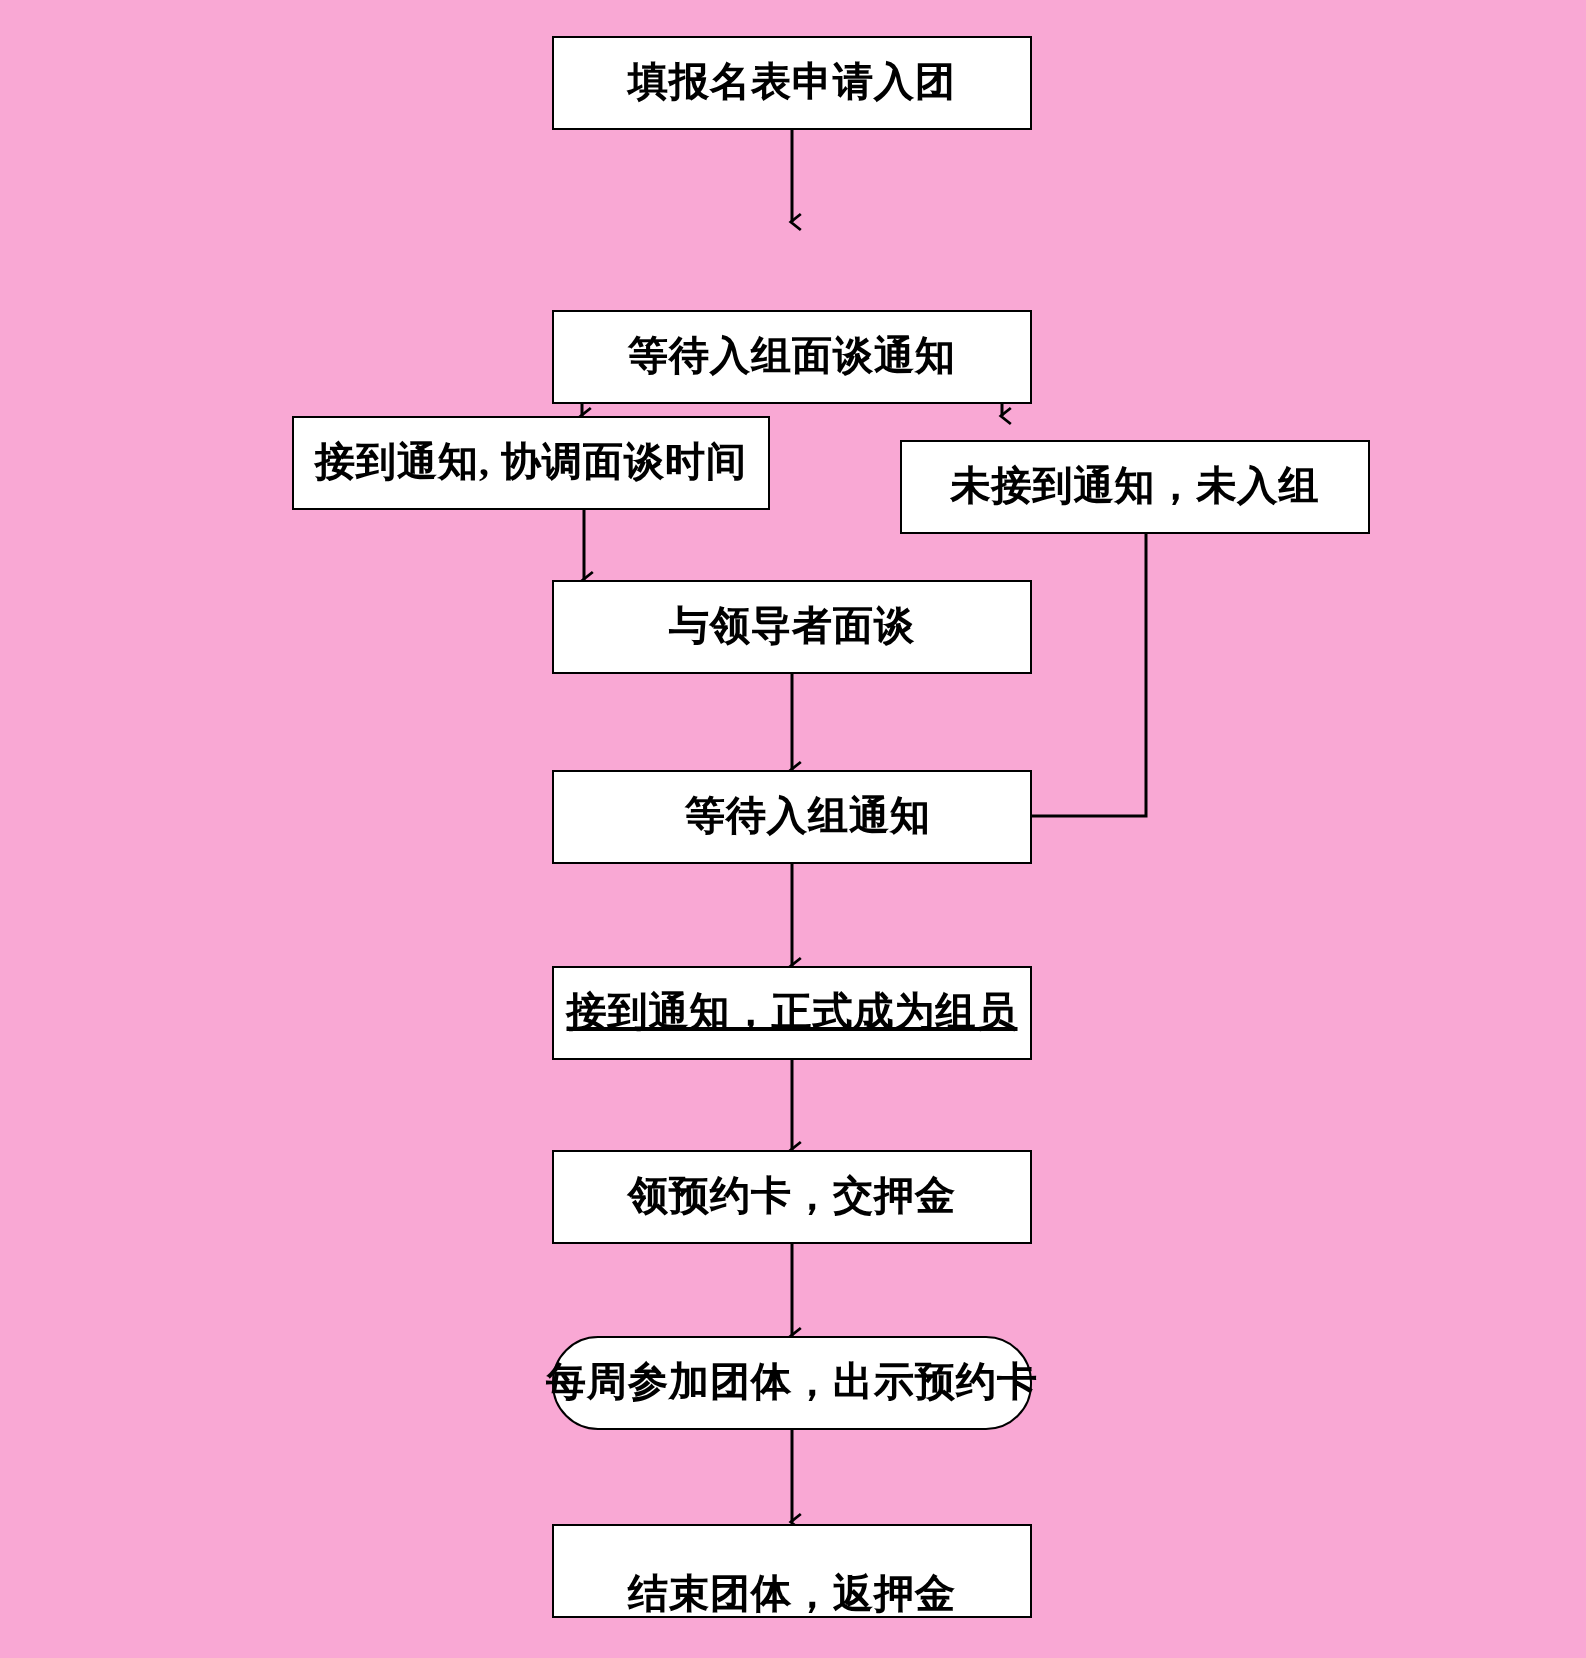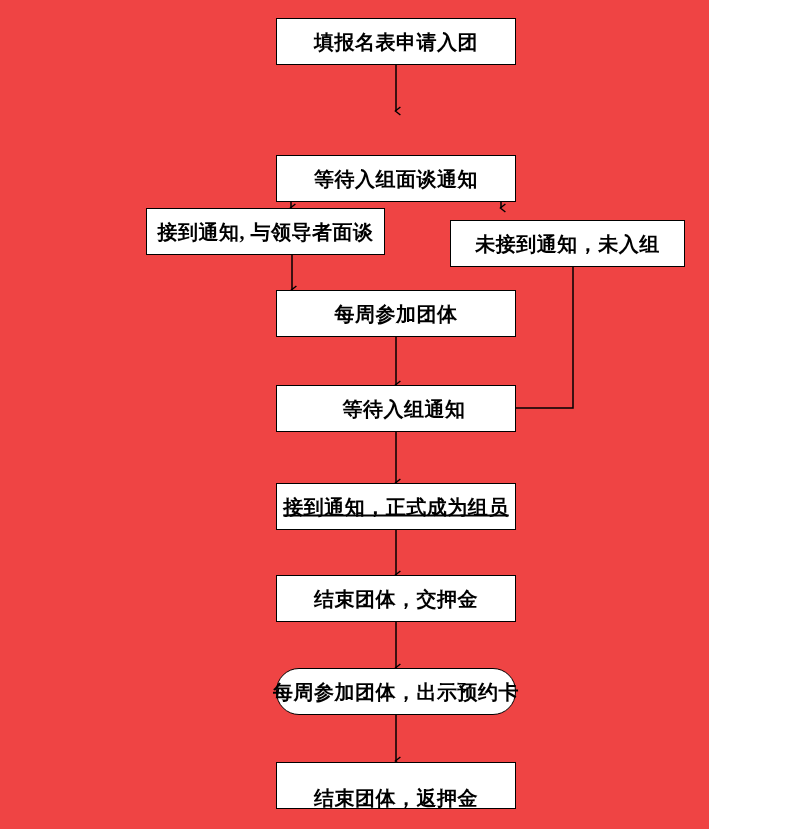--- a/index.html
+++ b/index.html
@@ -6,23 +6,23 @@
   html, body {
     margin: 0;
     padding: 0;
     background: #ffffff;
   }
   body {
     font-family: "Liberation Serif", "DejaVu Serif", serif;
   }
   #flowchart-canvas {
     position: relative;
-    width: 709px;
+    width: 793px;
     height: 829px;
-    background: #ef4444;
+    background: #f9a8d4;
     overflow: hidden;
   }
   #flow-svg {
     position: absolute;
     left: 0;
     top: 0;
     width: 793px;
     height: 829px;
   }
   .node {
@@ -72,36 +72,36 @@
   </svg>
 
   <div id="node-layer">
       <div class="node" style="left: 276px; top: 18px; width: 240px; height: 47px; border-color: rgb(0, 0, 0); color: rgb(0, 0, 0);">
         <span class="node-label">填报名表申请入团</span>
       </div>
       <div class="node" style="left: 276px; top: 111px; width: 240px; height: 47px; border-color: rgb(0, 0, 0); color: rgb(0, 0, 0); margin-top: 44px;">
         <span class="node-label">等待入组面谈通知</span>
       </div>
       <div class="node" style="left: 146px; top: 208px; width: 239px; height: 47px; border-color: rgb(0, 0, 0); color: rgb(0, 0, 0);">
-        <span class="node-label">接到通知, 与领导者面谈</span>
+        <span class="node-label">接到通知, 协调面谈时间</span>
       </div>
       <div class="node" style="left: 450px; top: 208px; width: 235px; height: 47px; border-color: rgb(0, 0, 0); color: rgb(0, 0, 0); margin-top: 12px;">
         <span class="node-label">未接到通知，未入组</span>
       </div>
       <div class="node" style="left: 276px; top: 290px; width: 240px; height: 47px; border-color: rgb(0, 0, 0); color: rgb(0, 0, 0);">
-        <span class="node-label">每周参加团体</span>
+        <span class="node-label">与领导者面谈</span>
       </div>
       <div class="node" style="left: 276px; top: 385px; width: 240px; height: 47px; border-color: rgb(0, 0, 0); color: rgb(0, 0, 0); padding-left: 16px;">
         <span class="node-label">等待入组通知</span>
       </div>
       <div class="node" style="left: 276px; top: 483px; width: 240px; height: 47px; border-color: rgb(0, 0, 0); color: rgb(0, 0, 0); text-decoration: underline;">
         <span class="node-label">接到通知，正式成为组员</span>
       </div>
       <div class="node" style="left: 276px; top: 575px; width: 240px; height: 47px; border-color: rgb(0, 0, 0); color: rgb(0, 0, 0);">
-        <span class="node-label">结束团体，交押金</span>
+        <span class="node-label">领预约卡，交押金</span>
       </div>
       <div class="node" style="left: 276px; top: 668px; width: 240px; height: 47px; border-color: rgb(0, 0, 0); color: rgb(0, 0, 0); border-radius: 23px;">
         <span class="node-label">每周参加团体，出示预约卡</span>
       </div>
       <div class="node" style="left: 276px; top: 762px; width: 240px; height: 47px; border-color: rgb(0, 0, 0); color: rgb(0, 0, 0); align-items: flex-end;">
         <span class="node-label">结束团体，返押金</span>
       </div>
     </div>
 
 </div>

